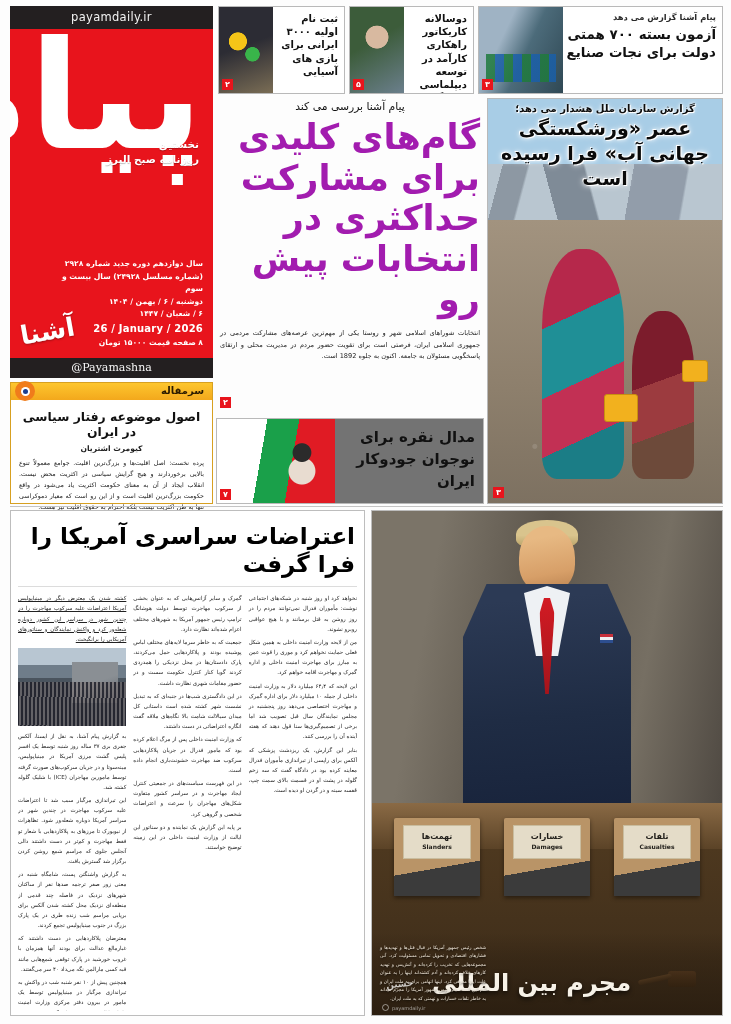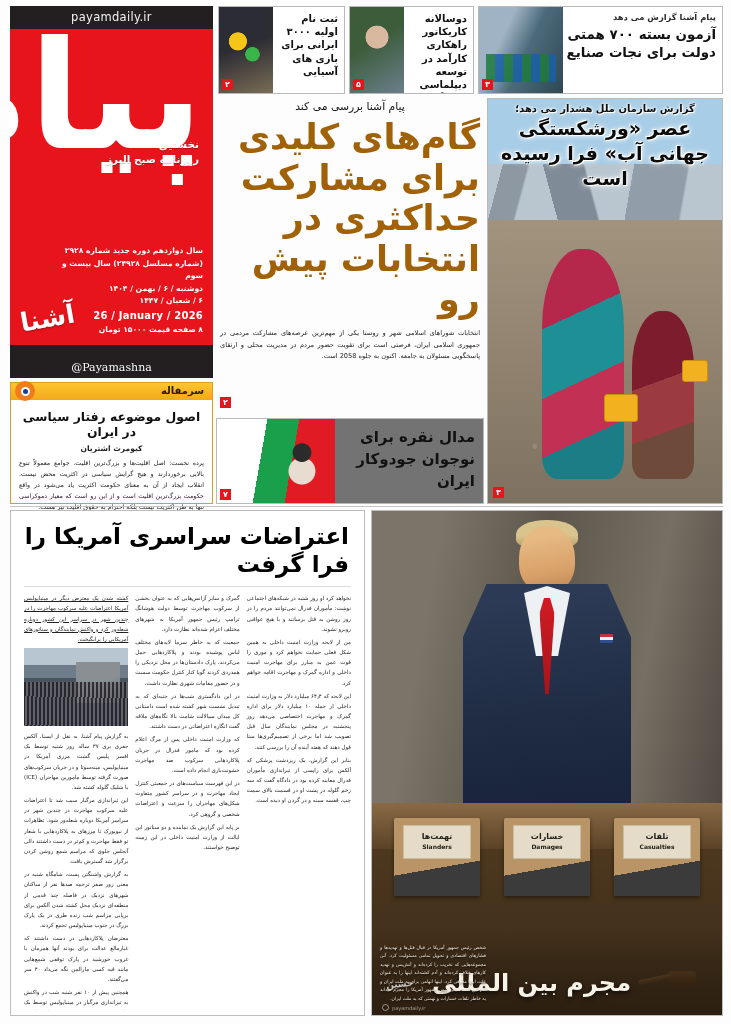--- a/index.html
+++ b/index.html
@@ -80,21 +80,21 @@
     line-height: 1.65;
     text-align: right;
     font-weight: 600;
   }
   .issue-info .lat { direction: ltr; font-size: 10px; font-weight: 700; letter-spacing: .2px; }
   .handle-bar {
     background: #231f20;
     color: #f7f7f7;
     font-size: 11px;
     text-align: center;
-    padding: 16px 0 4px;
+    padding: 3px 0 4px;
     direction: ltr;
     font-family: "DejaVu Serif", serif;
   }
 
   
   .teasers {
     position: absolute;
     left: 216px; top: 6px;
     width: 507px; height: 88px;
     display: flex; flex-direction: row;
@@ -163,21 +163,21 @@
     font-size: 10.8px;
     font-weight: 400;
     color: #111;
     text-align: center;
     margin-bottom: 4px;
   }
   .lead-title {
     font-size: 35px;
     font-weight: 700;
     line-height: 1.16;
-    color: #a16207;
+    color: #a21caf;
     letter-spacing: -.5px;
   }
   .lead-deck {
     margin-top: 8px;
     font-size: 6.6px;
     line-height: 1.75;
     color: #1c1c1c;
     text-align: justify;
   }
   .lead .pagenum { left: 4px; bottom: 2px; position: absolute; }
@@ -342,21 +342,21 @@
     width: 713px; height: 506px;
     display: flex; flex-direction: row-reverse;
     gap: 6px;
   }
 
   
   .protest {
     width: 355px;
     border: 1px solid #bdbdbd;
     background: #fff;
-    padding: 6px 13px 4px;
+    padding: 6px 7px 4px;
     display: flex; flex-direction: column;
   }
   .protest-title {
     font-size: 23px;
     font-weight: 700;
     color: #000;
     text-align: right;
     line-height: 1.2;
     padding: 6px 2px 8px 0;
     border-bottom: 1px solid #dcdcdc;
@@ -594,21 +594,21 @@
     <div class="teaser t1">
       <div class="teaser-txt">ثبت نام اولیه ۳۰۰۰ ایرانی برای بازی های آسیایی</div>
       <div class="teaser-img img-photo-1"></div>
       <div class="pagenum">۲</div>
     </div>
   </div>
 
   <div class="lead">
     <div class="lead-kicker">پیام آشنا بررسی می کند</div>
     <div class="lead-title">گام‌های کلیدی برای مشارکت حداکثری در انتخابات پیش رو</div>
-    <div class="lead-deck">انتخابات شوراهای اسلامی شهر و روستا یکی از مهم‌ترین عرصه‌های مشارکت مردمی در جمهوری اسلامی ایران، فرصتی است برای تقویت حضور مردم در مدیریت محلی و ارتقای پاسخگویی مسئولان به جامعه. اکنون به جلوه 2058 است.</div>
+    <div class="lead-deck">انتخابات شوراهای اسلامی شهر و روستا یکی از مهم‌ترین عرصه‌های مشارکت مردمی در جمهوری اسلامی ایران، فرصتی است برای تقویت حضور مردم در مدیریت محلی و ارتقای پاسخگویی مسئولان به جامعه. اکنون به جلوه 1892 است.</div>
     <div class="pagenum">۲</div>
   </div>
 
   <div class="medal-box">
     <div class="medal-txt">مدال نقره برای نوجوان جودوکار ایران</div>
     <div class="medal-img"></div>
     <div class="pagenum">۷</div>
   </div>
 
   <div class="water-block">

